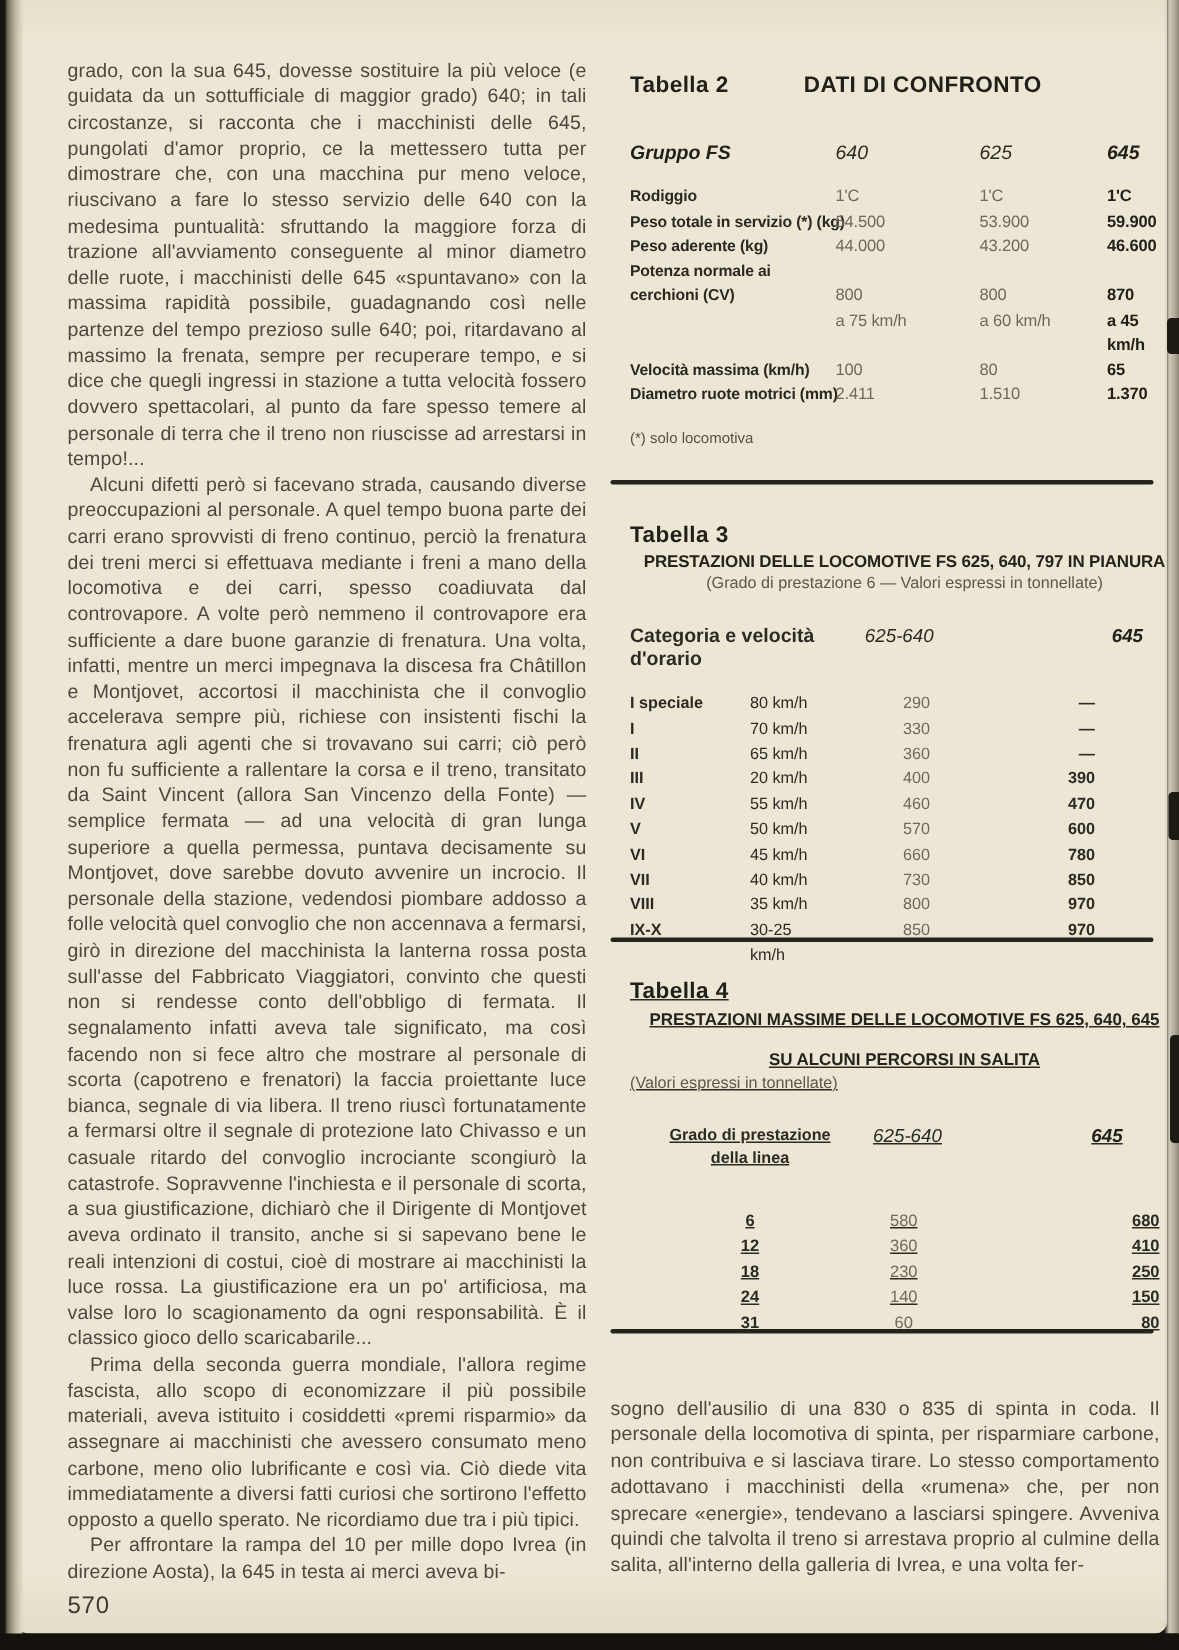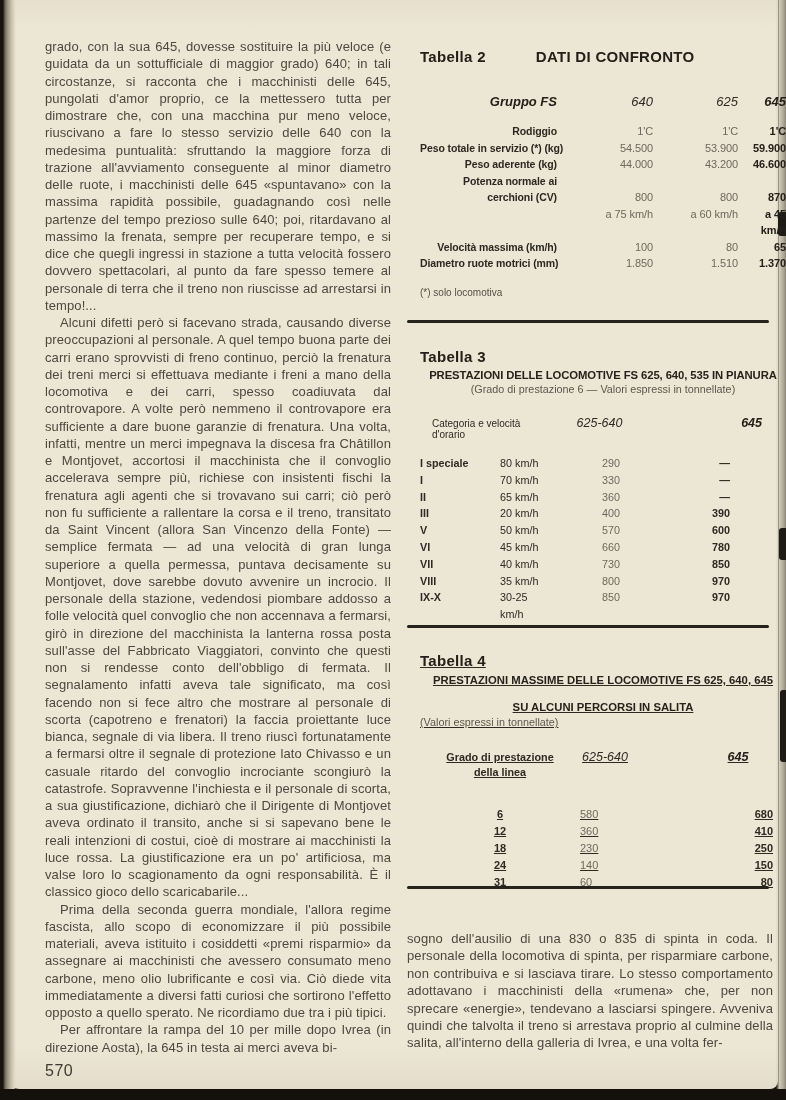--- a/index.html
+++ b/index.html
@@ -32,60 +32,60 @@
   .rc{position:absolute;left:407px;width:366px;color:#2d2a24;}
   .rule{position:absolute;left:407px;width:362px;height:3px;background:#26231d;border-radius:2px;}
   .tab-label{font-size:15px;font-weight:700;letter-spacing:.3px;color:#23201a;}
   .light{color:#6e695e;font-weight:400;}
   .bold{font-weight:700;color:#23201a;}
   .ital{font-style:italic;}
 
   
   .t2{top:40px;padding-left:13px;}
   .t2-titlebar{display:flex;gap:50px;margin-top:8px;align-items:flex-start;}
-  .t2-head,.t2-row{display:grid;grid-template-columns:137px 96px 85px auto;align-items:baseline;text-align:right;}
+  .t2-head,.t2-row{display:grid;grid-template-columns:137px 96px 85px auto;align-items:baseline;}
   .t2-head{margin-top:29px;font-size:13px;}
   .t2-rows{margin-top:14px;font-size:10.5px;letter-spacing:-.1px;}
   .t2-row{line-height:16.5px;}
   .t2-row .lab{font-weight:700;color:#2b2822;white-space:nowrap;}
   .t2-row .lab .lbl-line{display:block;}
   .t2-row.twol{grid-template-rows:auto auto;}
   .t2-row.twol .lab{grid-row:1 / span 2;}
   .t2-row.twol .val{grid-row:2;}
   .t2-val{font-size:11px;}
   .t2-sub .lab{font-weight:400;}
   .fnote{margin-top:15px;font-size:10px;color:#545047;}
 
   
   .t3{top:348px;padding-left:13px;}
   .t3-title{margin-top:4px;text-align:center;font-size:11.3px;font-weight:700;letter-spacing:-.1px;color:#26231d;}
   .t3-sub{margin-top:2px;text-align:center;font-size:10.8px;color:#5c574d;}
   .t3-head{display:grid;grid-template-columns:127px 105px 1fr;margin-top:21px;align-items:baseline;}
-  .t3-h0{font-size:10px;font-weight:400;margin-left:12px;}
+  .t3-h0{font-size:13px;font-weight:700;}
   .t3-h1{font-size:12.5px;text-align:center;}
   .t3-h2{font-size:12.5px;text-align:right;padding-right:24px;}
   .t3-rows{margin-top:15px;}
   .t3-row{display:grid;grid-template-columns:80px 47px 73px 125px;font-size:10.8px;line-height:16.8px;}
   .t3-row .cat{font-weight:700;}
   .t3-row .spd{font-weight:400;text-align:left;}
   .t3-row .v1{text-align:right;color:#6e695e;}
   .t3-row .v2{text-align:right;font-weight:700;padding-right:15px;}
 
   
   .t4{top:652px;padding-left:13px;text-decoration:underline;}
   .t4-title{margin-top:4px;text-align:center;font-size:11.3px;font-weight:700;color:#26231d;line-height:15px;}
   .t4-sub{margin-top:1px;text-align:left;font-size:10.8px;color:#5c574d;}
   .t4-head{display:grid;grid-template-columns:160px 50px 1fr;margin-top:22px;align-items:start;}
   .t4-h0{font-size:10.8px;font-weight:700;text-align:center;line-height:15px;}
   .t4-h1{font-size:12.5px;text-align:center;}
   .t4-h2{font-size:12.5px;text-align:center;padding-left:60px;}
   .t4-rows{margin-top:26px;}
   .t4-row{display:grid;grid-template-columns:160px 45px 1fr;font-size:11px;line-height:17px;}
   .t4-row .g{font-weight:700;text-align:center;}
-  .t4-row .v1{text-align:left;color:#6e695e;}
+  .t4-row .v1{text-align:center;color:#6e695e;}
   .t4-row .v2{text-align:right;font-weight:700;padding-right:13px;}
 
   
   .rc-text{top:930px;color:#4c4840;}
   .rc-text p{margin:0;font-size:13px;line-height:17.4px;text-align:justify;letter-spacing:.1px;}
 </style>
 </head>
 <body>
 
 <div class="scan">
@@ -151,33 +151,33 @@
         <span class="t2-val bold">a 45 km/h</span>
       </div>
       <div class="t2-row">
         <span class="lab">Velocità massima (km/h)</span>
         <span class="t2-val light">100</span>
         <span class="t2-val light">80</span>
         <span class="t2-val bold">65</span>
       </div>
       <div class="t2-row">
         <span class="lab">Diametro ruote motrici (mm)</span>
-        <span class="t2-val light">1.850</span>
+        <span class="t2-val light">2.411</span>
         <span class="t2-val light">1.510</span>
         <span class="t2-val bold">1.370</span>
       </div>
     </div>
     <div class="fnote">(*) solo locomotiva</div>
   </div>
 
   <div class="rule" style="top:320px"></div>
 
   <div class="rc t3">
     <div class="tab-label">Tabella 3</div>
-    <div class="t3-title">PRESTAZIONI DELLE LOCOMOTIVE FS 625, 640, 535 IN PIANURA</div>
+    <div class="t3-title">PRESTAZIONI DELLE LOCOMOTIVE FS 625, 640, 797 IN PIANURA</div>
     <div class="t3-sub">(Grado di prestazione 6 — Valori espressi in tonnellate)</div>
     <div class="t3-head">
       <span class="t3-h0">Categoria e velocità d'orario</span>
       <span class="t3-h1 ital">625-640</span>
       <span class="t3-h2 bold ital">645</span>
     </div>
     <div class="t3-rows">
       <div class="t3-row">
         <span class="cat">I speciale</span>
         <span class="spd">80 km/h</span>
@@ -194,20 +194,26 @@
         <span class="cat">II</span>
         <span class="spd">65 km/h</span>
         <span class="v1">360</span>
         <span class="v2">—</span>
       </div>
       <div class="t3-row">
         <span class="cat">III</span>
         <span class="spd">20 km/h</span>
         <span class="v1">400</span>
         <span class="v2">390</span>
+      </div>
+      <div class="t3-row">
+        <span class="cat">IV</span>
+        <span class="spd">55 km/h</span>
+        <span class="v1">460</span>
+        <span class="v2">470</span>
       </div>
       <div class="t3-row">
         <span class="cat">V</span>
         <span class="spd">50 km/h</span>
         <span class="v1">570</span>
         <span class="v2">600</span>
       </div>
       <div class="t3-row">
         <span class="cat">VI</span>
         <span class="spd">45 km/h</span>

